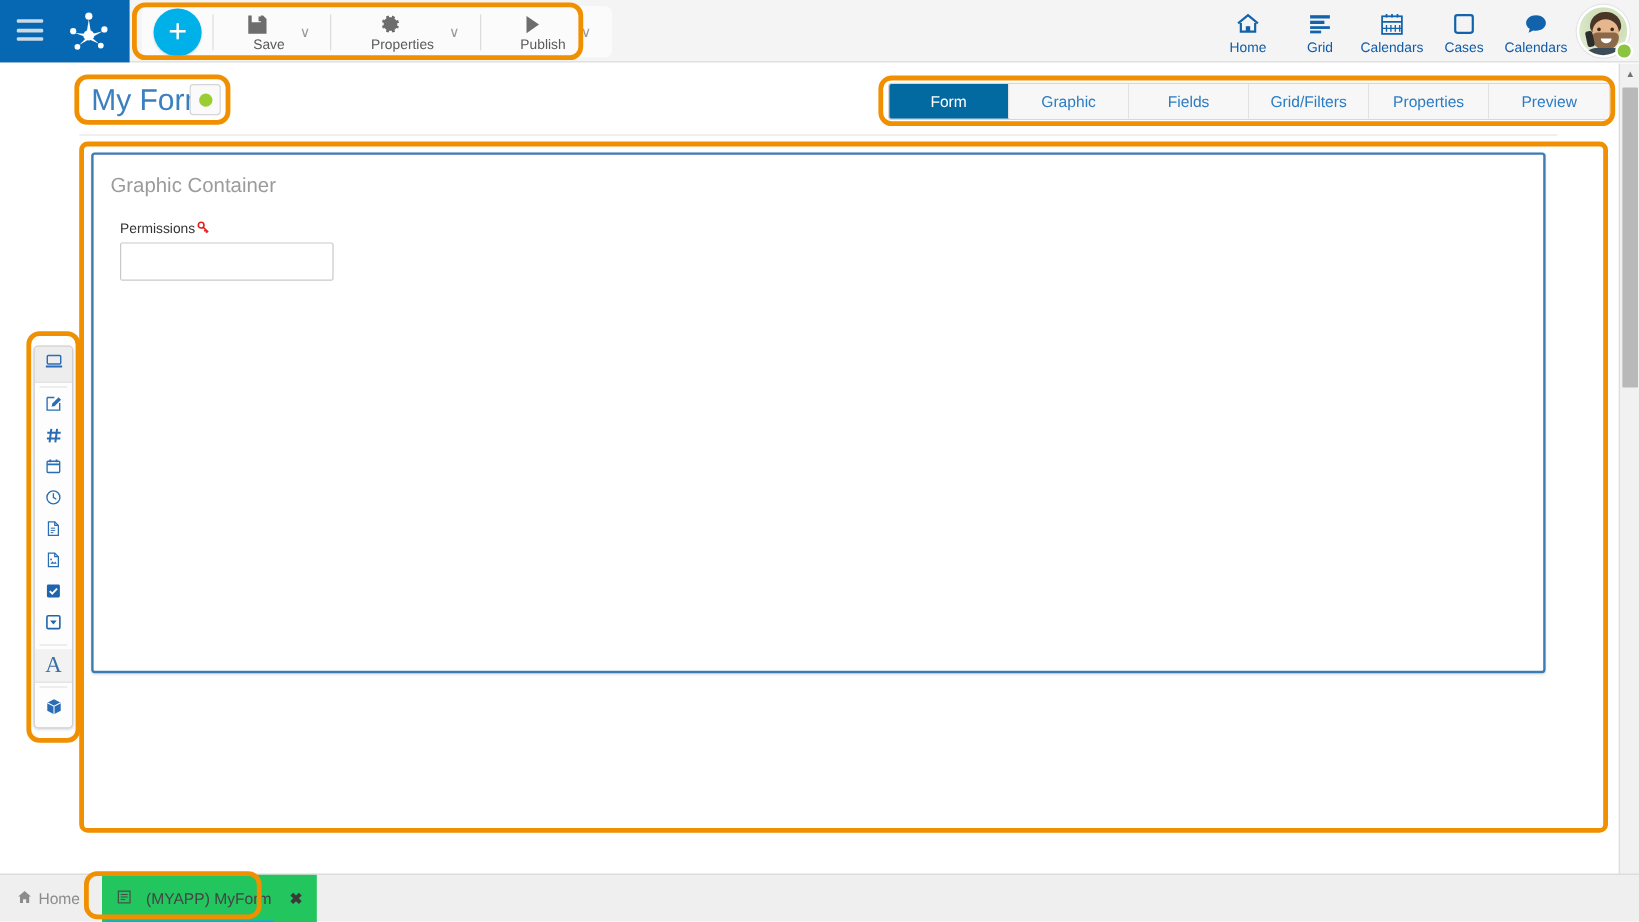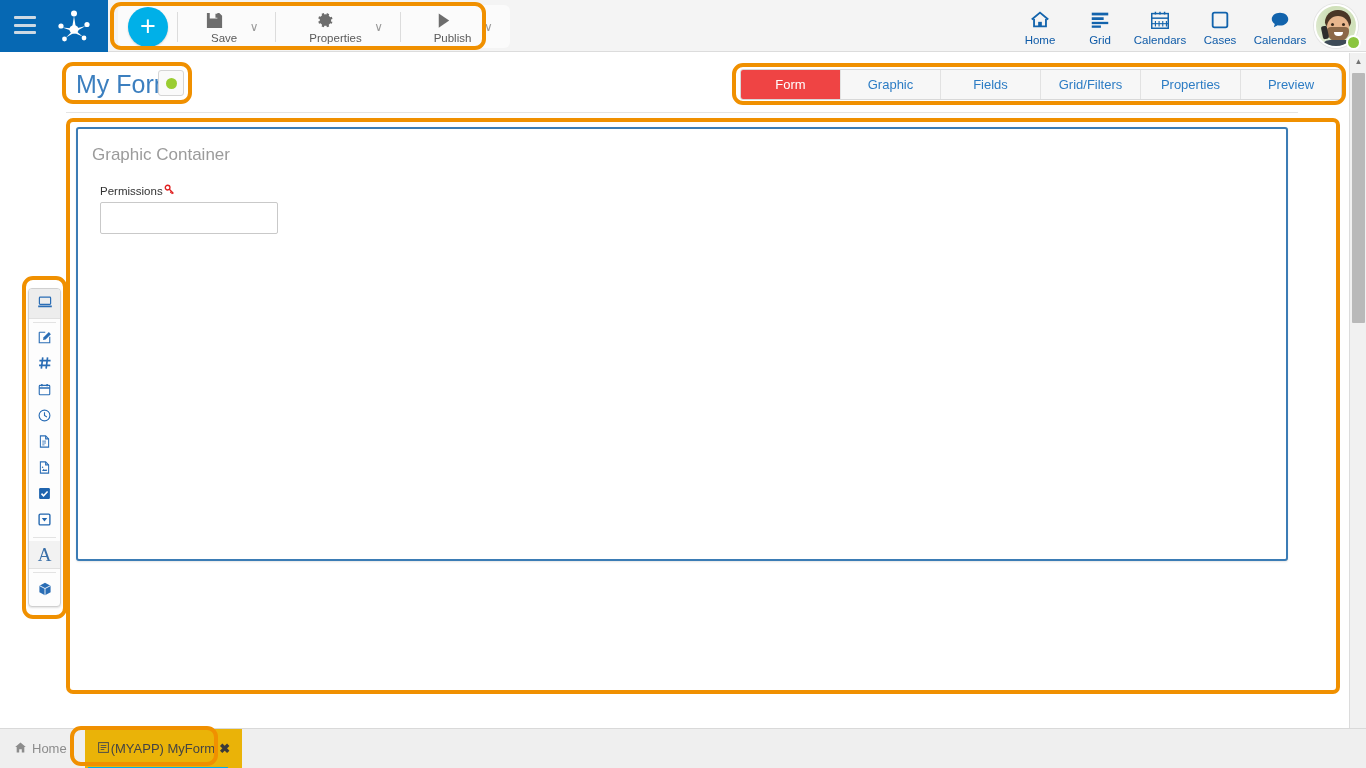--- a/index.html
+++ b/index.html
@@ -107,21 +107,21 @@
     display: flex; background: #fbfbfb;
     border: 1px solid #d8d8d8; border-radius: 3px; overflow: hidden;
   }
   .tab {
     padding: 7px 0; width: 100px; text-align: center;
     font-size: 13px; color: #2c7cc4; cursor: pointer;
     border-right: 1px solid #e2e2e2; background: #f7f7f7;
     white-space: nowrap;
   }
   .tab:last-child { border-right: none; }
-  .tab.active { background: #ef4444; color: #ffffff; }
+  .tab.active { background: #0369a1; color: #ffffff; }
 
   
   #hdrline { position:absolute; left: 66px; top: 112px; width: 1232px; height: 1px; background: #e4e4e4; }
 
   
   #canvas {
     position: absolute; left: 66px; top: 115px; width: 1232px; height: 614px;
     background: #ffffff;
   }
   #gcontainer {
@@ -165,22 +165,22 @@
   #taskbar {
     position: absolute; left: 0; bottom: 0; width: 1366px; height: 40px;
     background: #efefef; border-top: 1px solid #d9d9d9;
     display: flex; align-items: center;
   }
   #tb-home {
     display:flex; align-items:center; gap:5px; margin-left: 14px;
     font-size: 13px; color: #8c8c8c; cursor: pointer;
   }
   #tb-tab {
-    display:flex; align-items:center; gap:1px; margin-left: 18px;
-    height: 40px; padding: 0 12px; background: #eab308;
+    display:flex; align-items:center; gap:12px; margin-left: 18px;
+    height: 40px; padding: 0 12px; background: #22c55e;
     font-size: 13px; color: #444; cursor: pointer; position: relative;
   }
   #tb-close { color:#3a3a3a; font-size: 13px; font-weight: bold; cursor: pointer; margin-left: 3px; }
   #tb-activebar { position:absolute; left:3px; bottom:-4px; width: 140px; height: 6px; background:#00aeef; }
 
   
   .anno {
     position: absolute; border: 4px solid #f09000;
     border-radius: 11px; pointer-events: none; z-index: 50;
   }

